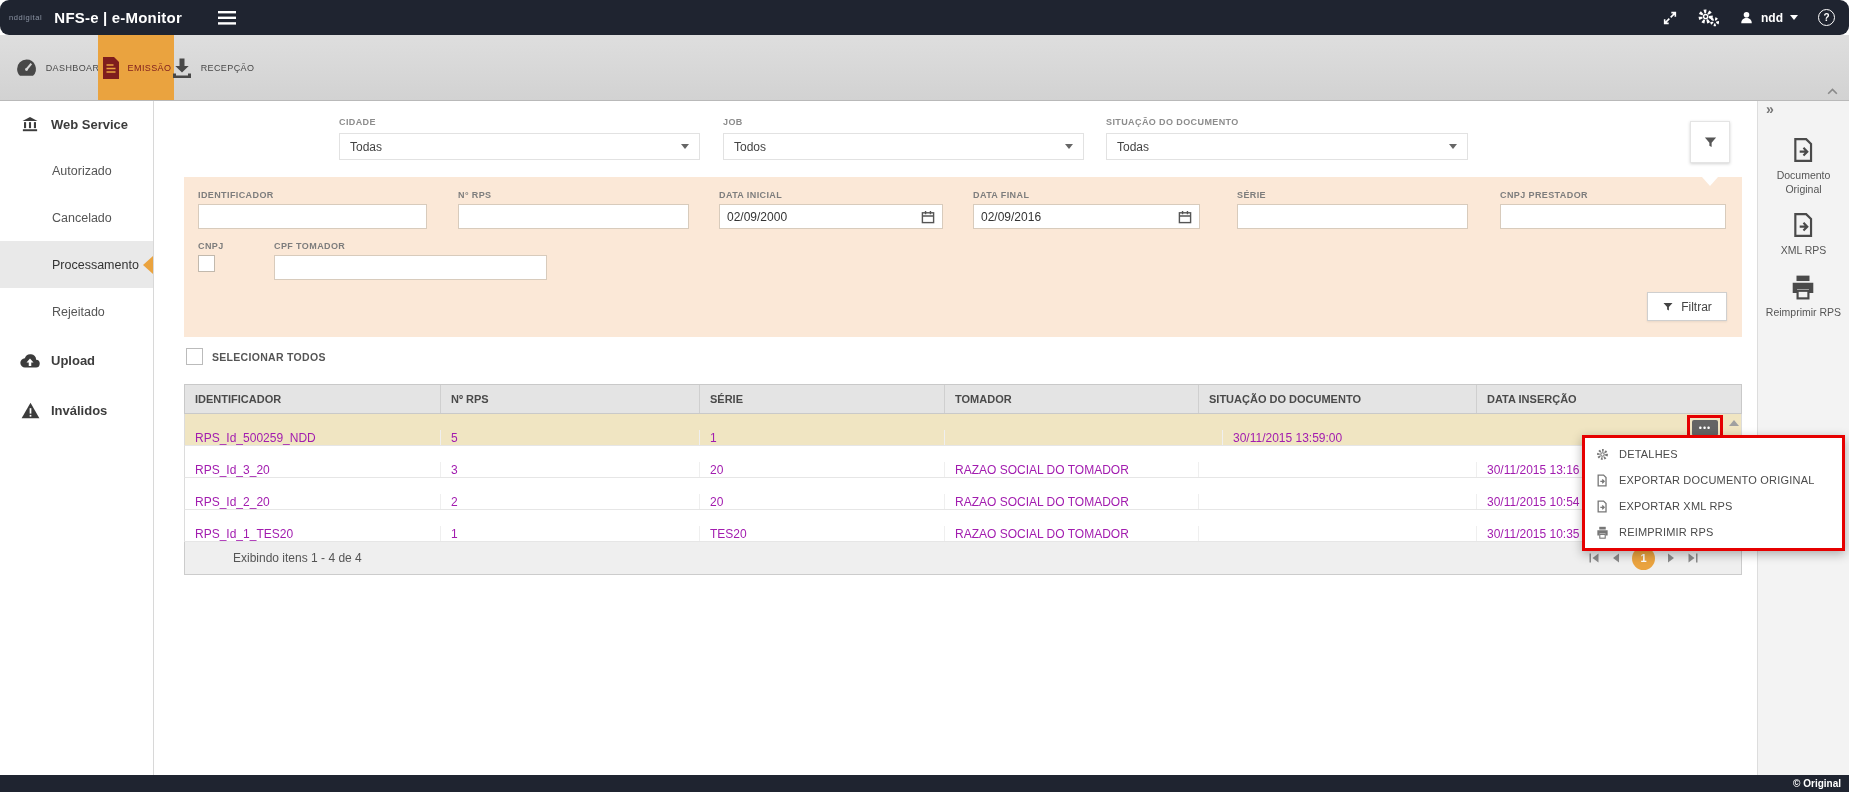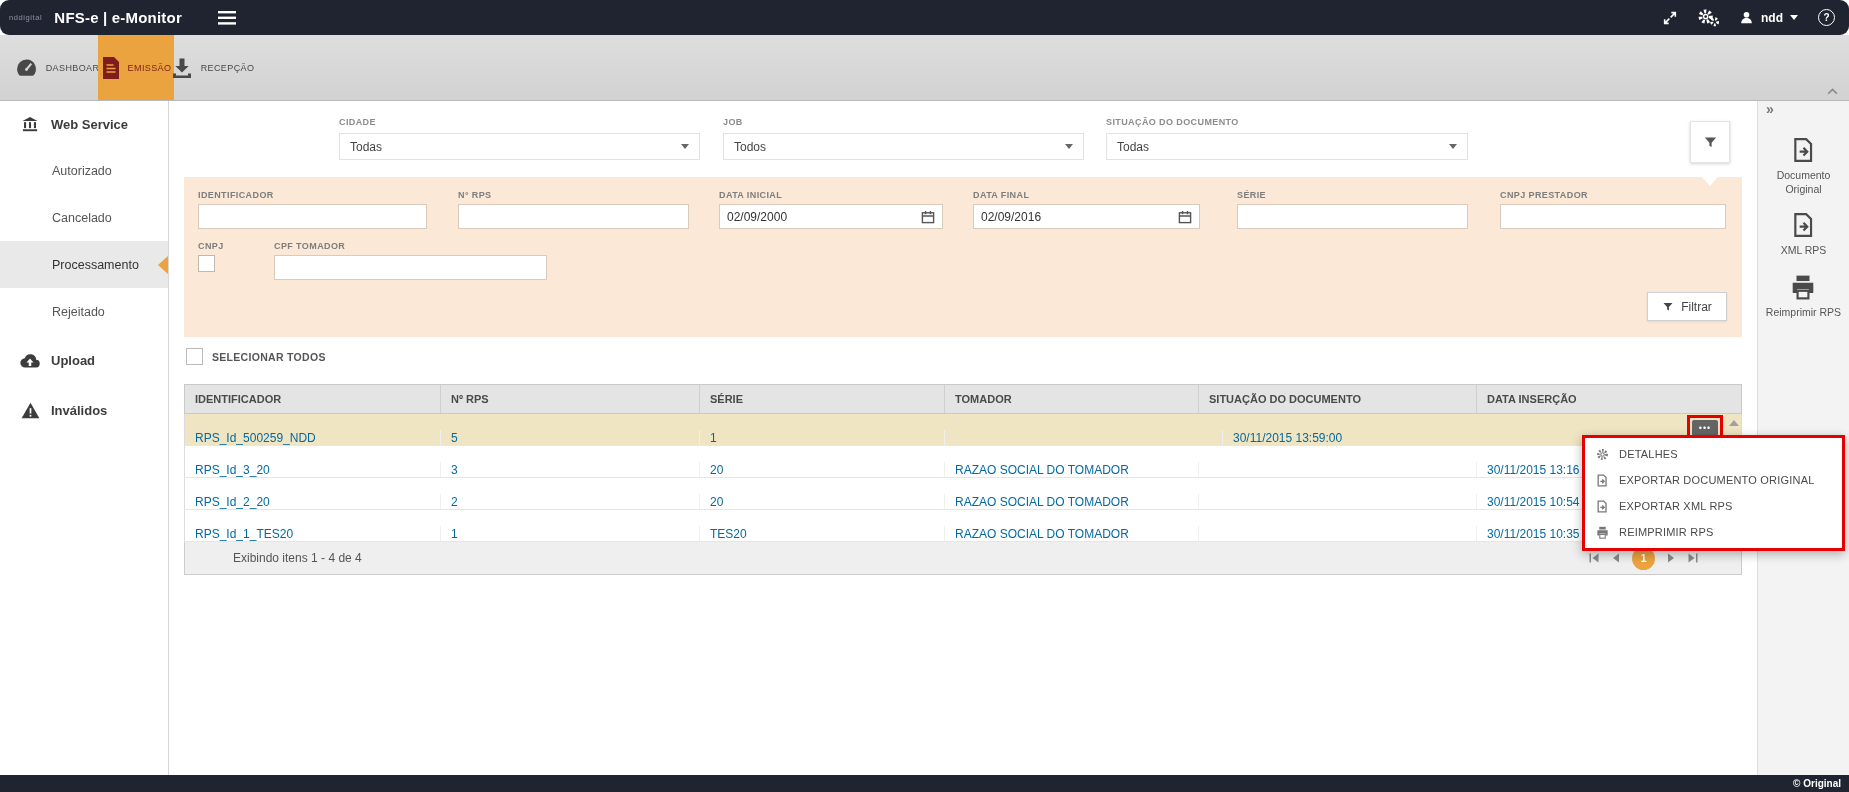--- a/index.html
+++ b/index.html
@@ -21,21 +21,21 @@
 
   
   .tabbar { position:absolute; top:35px; left:0; right:0; height:66px; background:linear-gradient(#dedede,#d2d2d2); border-bottom:1px solid #b9b9b9; display:flex; align-items:stretch; padding-left:22px; }
   .tab { width:76px; display:flex; flex-direction:row; align-items:center; justify-content:center; gap:7px; color:#484848; cursor:pointer; }
   .tab .tab-label { font-size:9px; letter-spacing:.4px; }
   .tab.active { background:#eaa33f; color:#7f1d1d; }
   .tab-icon { display:flex; }
   .tabbar-collapse { position:absolute; right:10px; bottom:4px; color:#8a8a8a; display:flex; cursor:pointer; }
 
   
-  .sidebar { position:absolute; top:101px; left:0; width:169px; bottom:17px; background:#fff; border-right:1px solid #d8d8d8; }
+  .sidebar { position:absolute; top:101px; left:0; width:154px; bottom:17px; background:#fff; border-right:1px solid #d8d8d8; }
   .side-section { display:flex; align-items:center; gap:11px; padding-left:20px; height:46px; font-weight:bold; font-size:13px; color:#3c3c3c; cursor:pointer; }
   .side-section.tall { height:50px; }
   .s-icon { display:flex; color:#3c3c3c; width:20px; justify-content:center; }
   .side-item { position:relative; display:flex; align-items:center; height:47px; padding-left:52px; font-size:12.5px; color:#555; cursor:pointer; }
   .side-item.active { background:#e9e9e9; color:#333; }
   .side-item.active::after { content:""; position:absolute; right:0; top:50%; transform:translateY(-50%); border-top:9px solid transparent; border-bottom:9px solid transparent; border-right:10px solid #eaa33f; }
 
   
   .field-label { position:absolute; font-size:9px; font-weight:bold; color:#8c8c8c; letter-spacing:.4px; }
   .select { position:absolute; height:27px; background:#fff; border:1px solid #e2e2e2; display:flex; align-items:center; padding:0 10px; font-size:12px; color:#444; cursor:pointer; top:133px; width:361px; }
@@ -54,21 +54,21 @@
   .select-all { position:absolute; left:186px; top:348px; display:flex; align-items:center; gap:9px; }
   .select-all .checkbox2 { width:17px; height:17px; background:#fff; border:1px solid #bbb; cursor:pointer; }
   .select-all .sa-label { font-size:10.5px; font-weight:bold; color:#555; letter-spacing:.3px; }
 
   
   .grid-header { position:absolute; left:184px; top:384px; width:1558px; height:30px; background:#e4e4e4; border:1px solid #c9c9c9; display:flex; }
   .gh-cell { display:flex; align-items:center; padding-left:10px; font-size:11px; font-weight:bold; color:#4a4a4a; border-right:1px solid #cfcfcf; cursor:pointer; }
   .gh-cell:last-child { border-right:none; }
   .grid-row { position:absolute; left:184px; width:1558px; height:32px; display:flex; background:#fff; border-bottom:1px solid #e6e6e6; border-left:1px solid #dcdcdc; border-right:1px solid #dcdcdc; cursor:pointer; }
   .grid-row.selected { background:#f0e5c2; }
-  .gr-cell { display:flex; align-items:center; padding-left:10px; font-size:12px; color:#0369a1; overflow:hidden; white-space:nowrap; border-right:1px solid #efefef;margin-top:16px; }
+  .gr-cell { display:flex; align-items:center; padding-left:10px; font-size:12px; color:#a21caf; overflow:hidden; white-space:nowrap; border-right:1px solid #efefef;margin-top:16px; }
   .gr-cell:last-child { border-right:none; }
   .c1 { width:256px; } .c2 { width:259px; } .c3 { width:245px; } .c4 { width:254px; } .c5 { width:278px; } .c6 { flex:1; }
   .more-annotation { position:absolute; left:1687px; top:415px; padding:2px; border:3px solid #e60000; z-index:6; }
   .more-btn { width:26px; height:16px; background:#646464; color:#fff; display:flex; align-items:center; justify-content:center; font-size:9px; letter-spacing:1px; cursor:pointer; border-radius:2px; line-height:1; }
   .scroll-up { position:absolute; left:1729px; top:420px; width:0; height:0; border-left:5px solid transparent; border-right:5px solid transparent; border-bottom:6px solid #a0a0a0; cursor:pointer; }
   .grid-footer { position:absolute; left:184px; top:542px; width:1558px; height:33px; background:#efefef; border:1px solid #ccc; border-top:none; display:flex; align-items:center;gap:28px; }
   .gf-text { margin-left:48px; font-size:12px; color:#555; }
   .pager { margin-left:auto; margin-right:42px; display:flex; align-items:center; gap:10px; }
   .pg-btn { color:#8a8a8a; display:flex; cursor:pointer; }
   .pg-current { width:23px; height:23px; border-radius:50%; background:#eaa33f; color:#fff; font-size:11px; font-weight:bold; display:flex; align-items:center; justify-content:center; cursor:pointer; }

